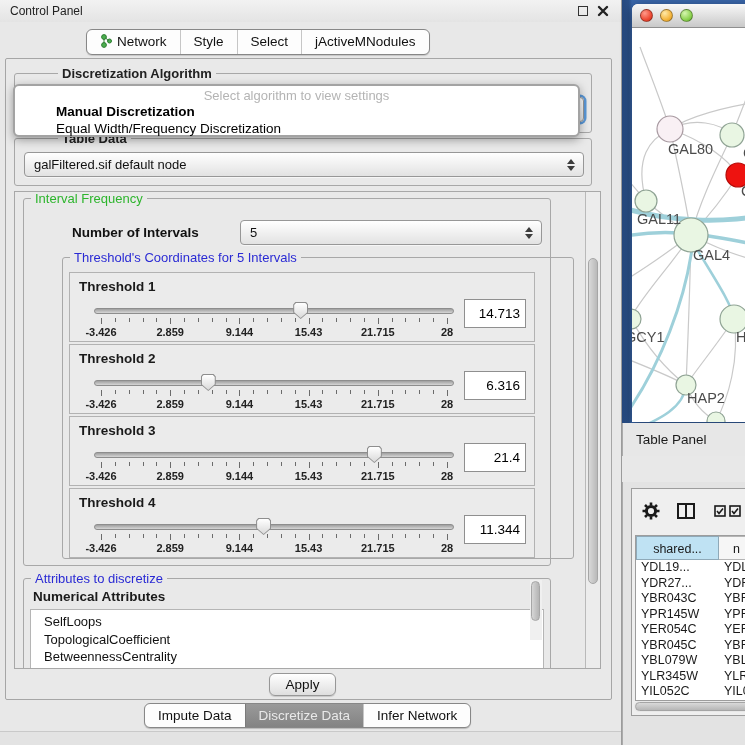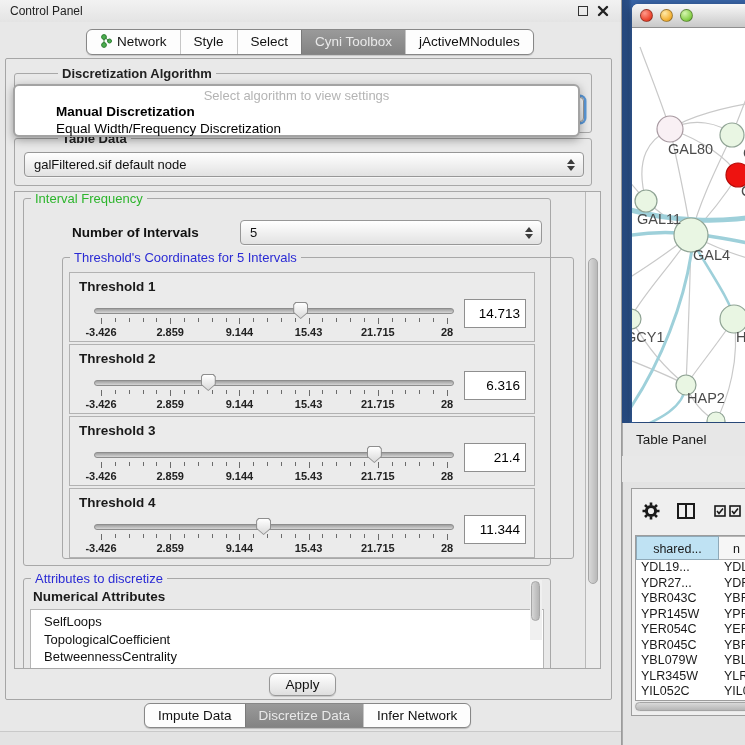--- a/index.html
+++ b/index.html
@@ -175,21 +175,20 @@
         <svg width="12" height="14">
             <circle cx="4" cy="3" r="2.4" fill="#4caf50" stroke="#2e7d32"></circle>
             <circle cx="4" cy="11" r="2.4" fill="#4caf50" stroke="#2e7d32"></circle>
             <circle cx="9.5" cy="7" r="2" fill="#4caf50" stroke="#2e7d32"></circle>
             <path d="M4,5 L4,9 M5.5,4 L8.5,6.5" stroke="#2e7d32" stroke-width="1"></path>
           </svg>
       </span><span>Network</span>
     </div>
     <div class="seg">Style</div>
     <div class="seg">Select</div>
-    <div class="seg sel">Cyni Toolbox</div>
     <div class="seg">jActiveMNodules</div>
   </div>
 
   <div class="main-panel">
 
     <div class="groupbox" style="left:8px; top:14px; width:578px; height:60px;">
       <span class="gb-title bold">Discretization Algorithm</span>
       <div class="combo focused" style="left:9px; top:23px; width:560px;">
         <span class="spin">
             <i class="up"></i>

